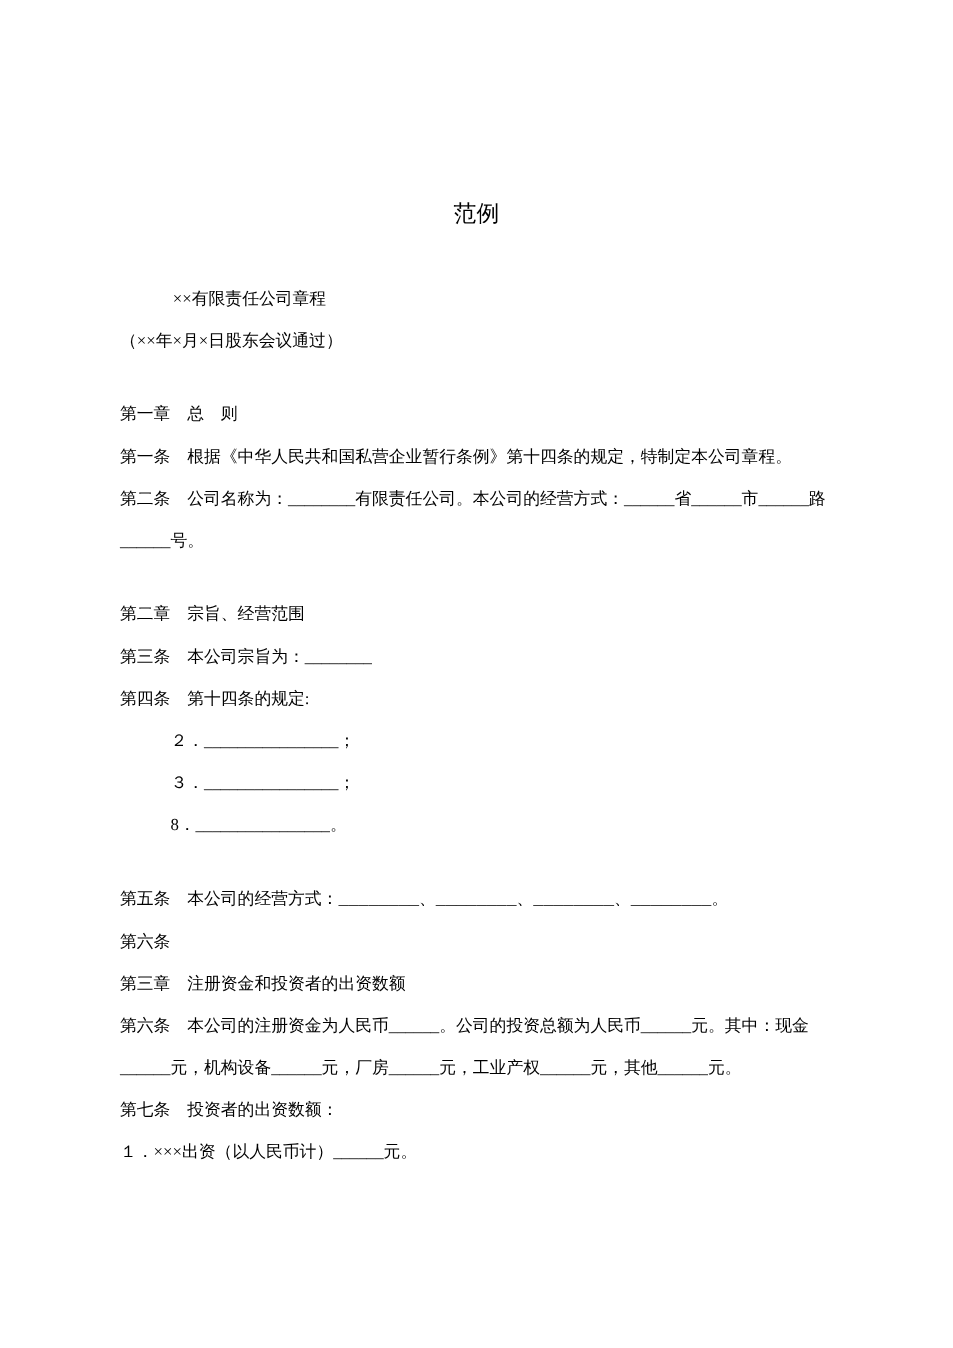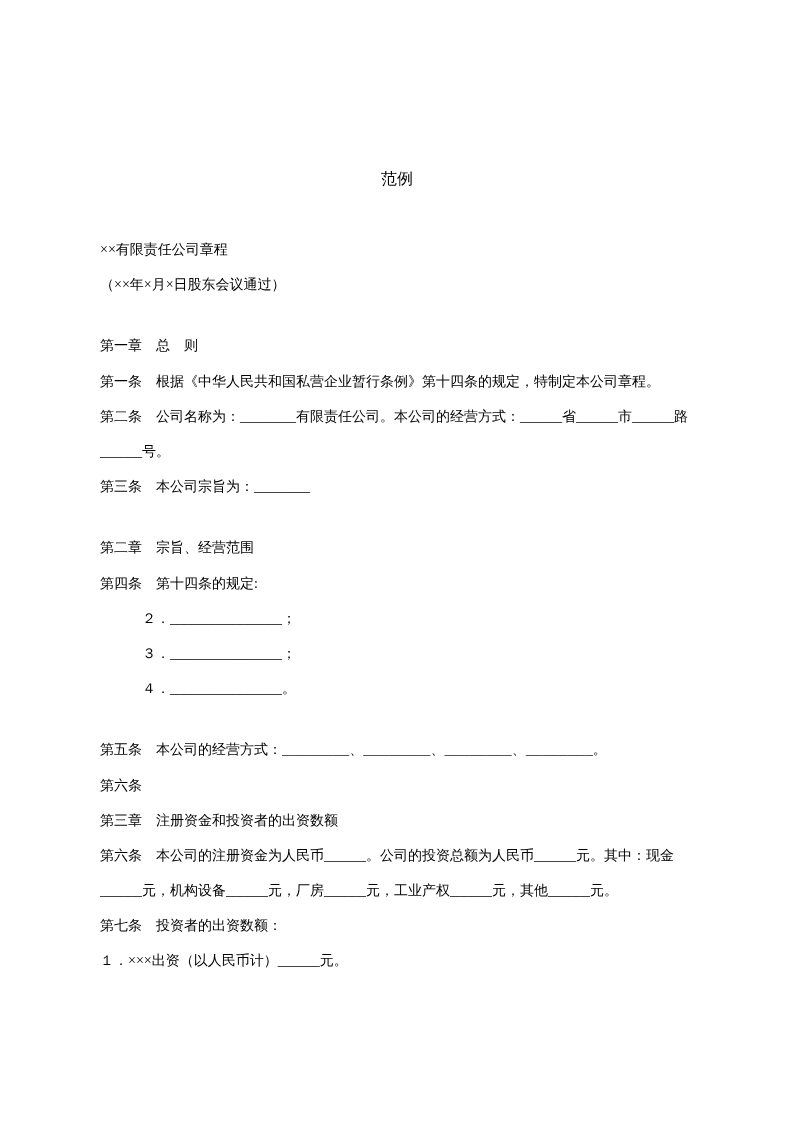--- a/index.html
+++ b/index.html
@@ -17,52 +17,52 @@
     background: #ffffff;
     color: #000000;
     font-family: "Liberation Serif", "DejaVu Serif", serif;
     font-size: 14px;
     overflow: hidden;
   }
   .doc-title {
     margin: 0;
     padding-top: 164px;
     text-align: center;
-    font-size: 16px;
+    font-size: 19px;
     font-weight: 400;
     line-height: 30px;
   }
   .line {
     margin: 0;
     line-height: 35px;
     word-break: normal;
   }
-  .first { margin-top: 38px; }
+  .first { margin-top: 38px; margin-left: 44px; }
   .gap   { margin-top: 27px; font-family: Liberation Mono, monospace; }
   .indent { padding-left: 42px; }
 </style>
 </head>
 <body>
 
 <div class="page">
   <h1 class="doc-title">范例</h1>
 
   <p class="line first">××有限责任公司章程</p>
   <p class="line">（××年×月×日股东会议通过）</p>
 
   <p class="line gap">第一章　总　则</p>
   <p class="line">第一条　根据《中华人民共和国私营企业暂行条例》第十四条的规定，特制定本公司章程。</p>
   <p class="line">第二条　公司名称为：________有限责任公司。本公司的经营方式：______省______市______路______号。</p>
 
+  <p class="line gap">第二章　宗旨、经营范围</p>
   <p class="line">第三条　本公司宗旨为：________</p>
-  <p class="line gap">第二章　宗旨、经营范围</p>
   <p class="line">第四条　第十四条的规定:</p>
   <p class="line indent">２．________________；</p>
   <p class="line indent">３．________________；</p>
-  <p class="line indent">４．________________。</p>
+  <p class="line indent">8．________________。</p>
 
   <p class="line gap">第五条　本公司的经营方式：________、________、________、________。</p>
   <p class="line">第六条</p>
   <p class="line">第三章　注册资金和投资者的出资数额</p>
   <p class="line">第六条　本公司的注册资金为人民币______。公司的投资总额为人民币______元。其中：现金______元，机构设备______元，厂房______元，工业产权______元，其他______元。</p>
   <p class="line">第七条　投资者的出资数额：</p>
   <p class="line">１．×××出资（以人民币计）______元。</p>
 </div>
 
 </body></html>

